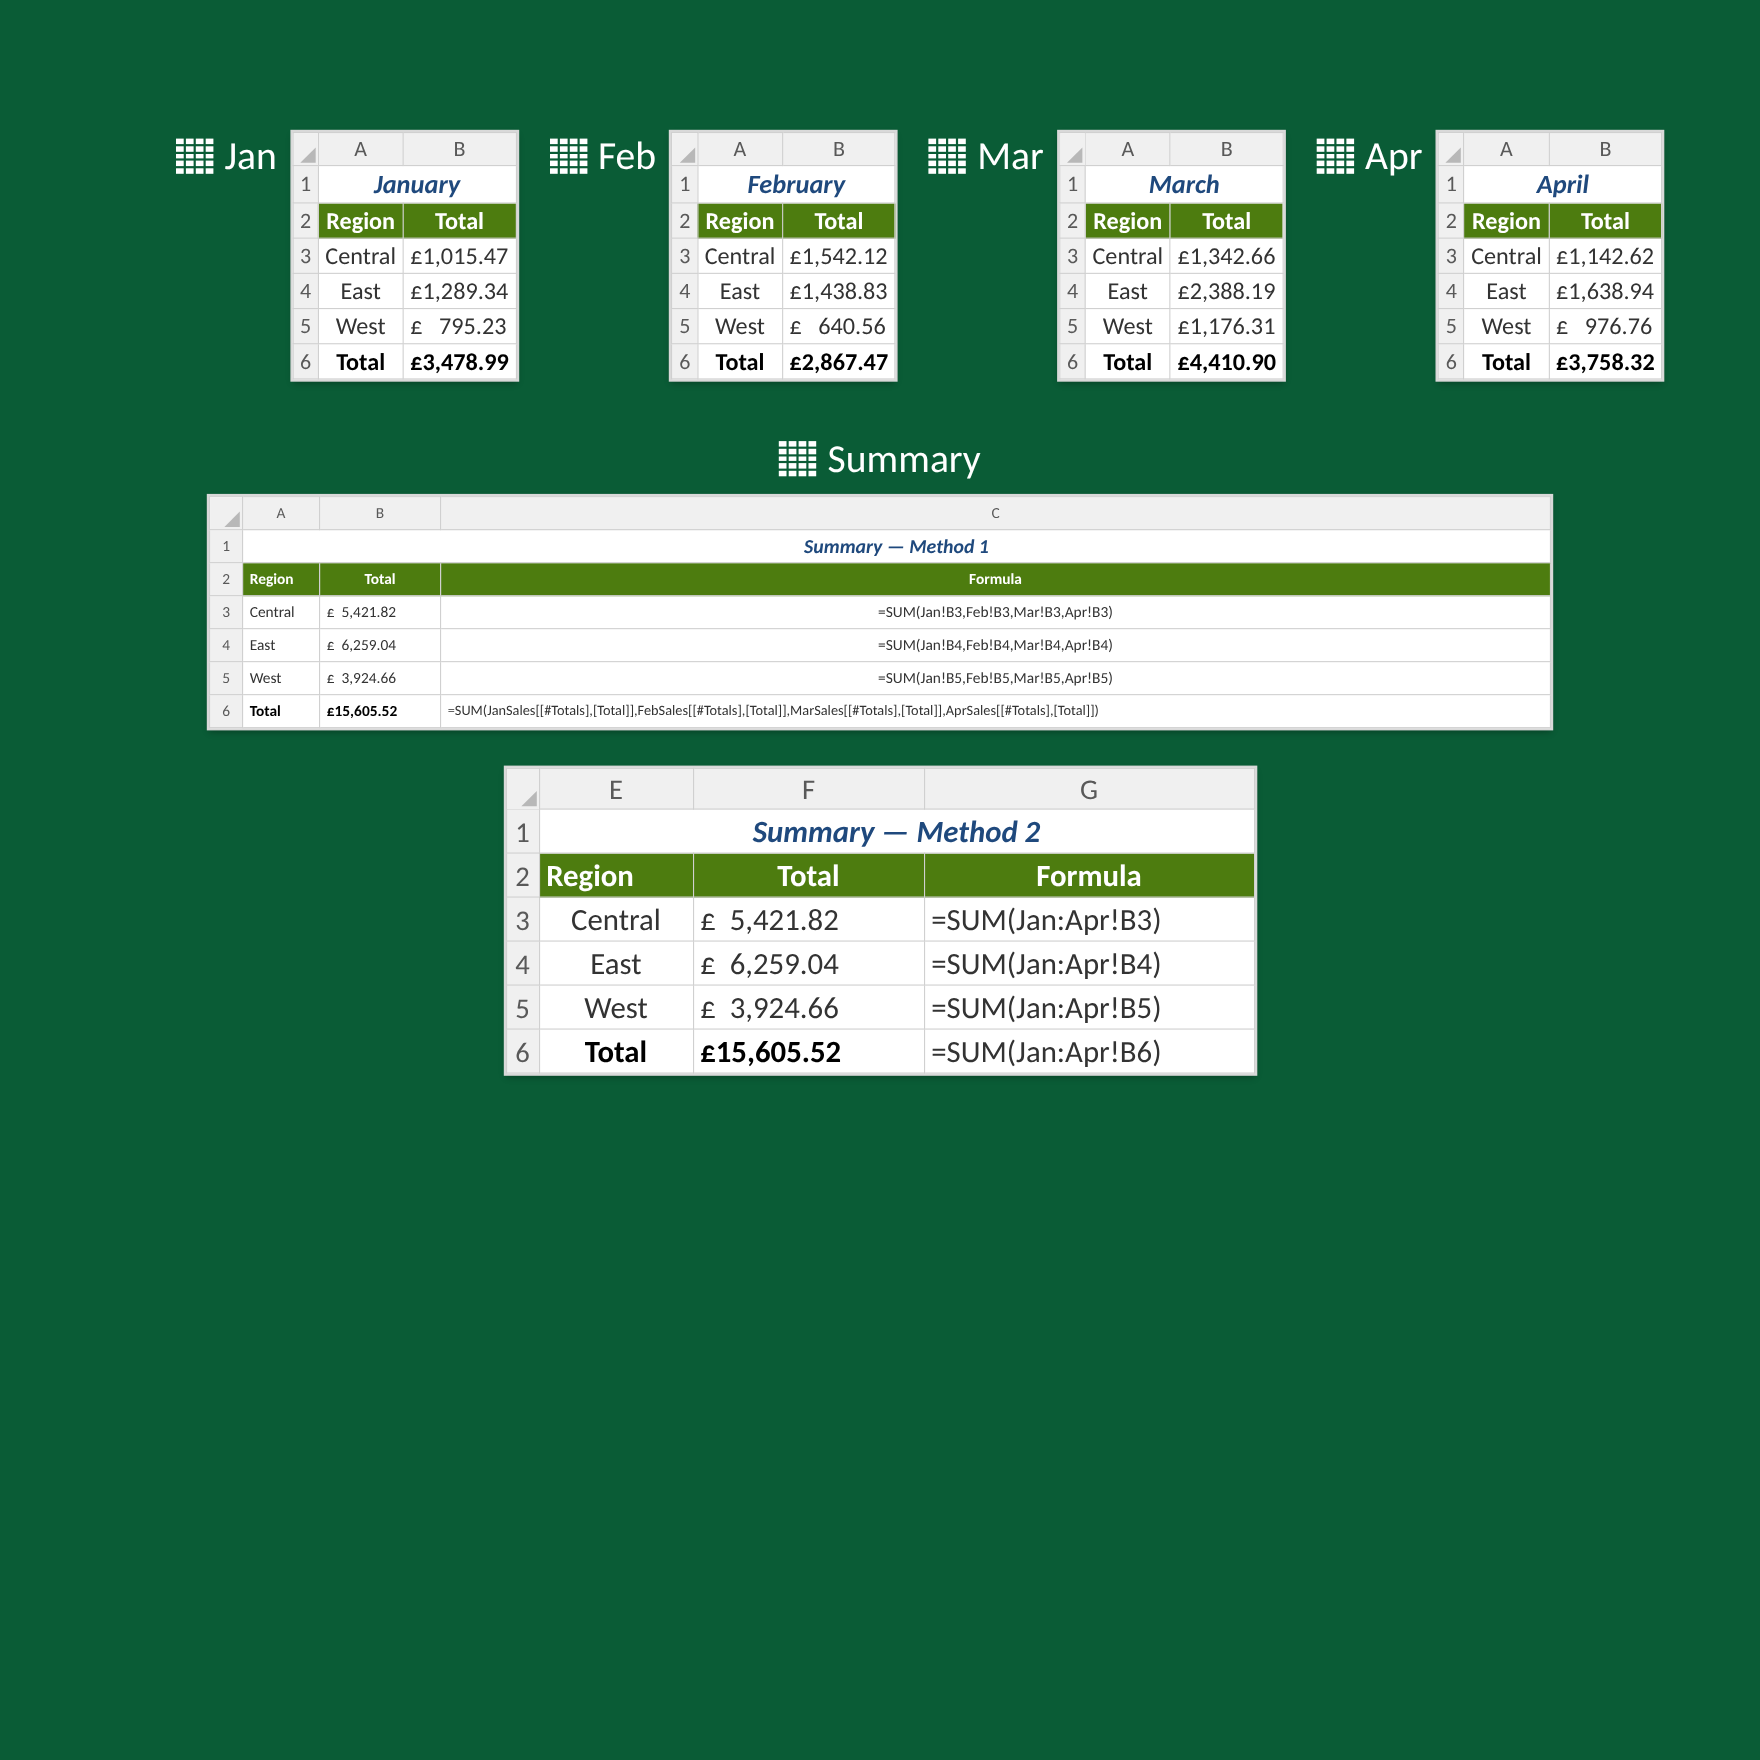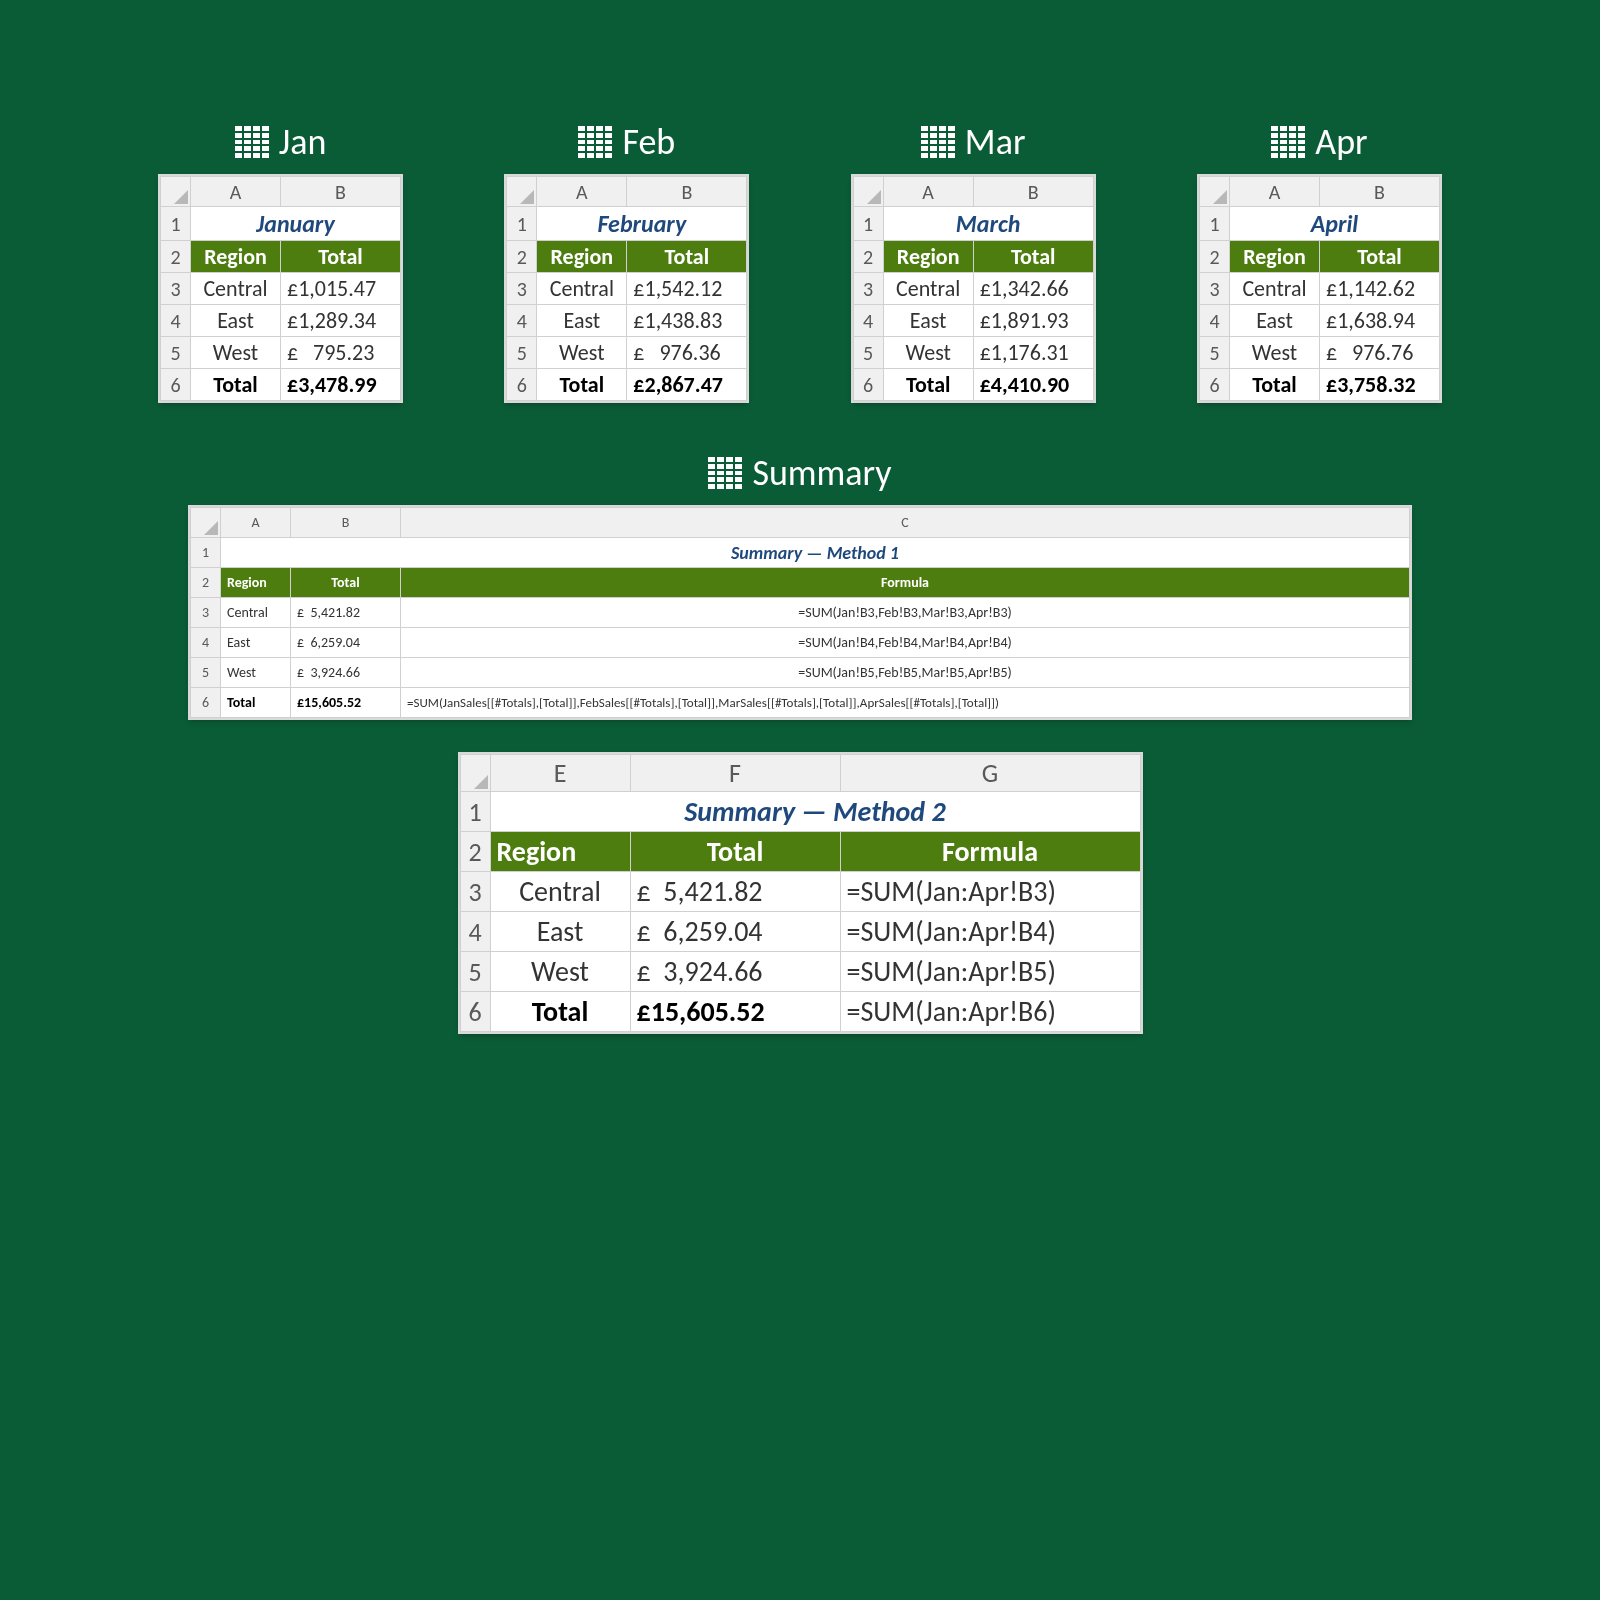--- a/index.html
+++ b/index.html
@@ -16,22 +16,23 @@
     width: 1280px;
     margin: 80px auto 0 auto;
   }
   .row4 {
     display: flex;
     justify-content: space-between;
     gap: 30px;
   }
   .sheet-block {
     display: flex;
-    flex-direction: column;
-    align-items: center;
+    flex-direction: row;
+    align-items: flex-start;
+    gap: 14px;
   }
   .sheet-tab {
     display: flex;
     align-items: center;
     gap: 10px;
     color: #fff;
     font-size: 36px;
     font-weight: 300;
     margin-bottom: 12px;
   }
@@ -252,21 +253,21 @@
               <td class="money">£1,542.12</td>
             </tr>
         <tr>
               <td class="rownum">4</td>
               <td class="center">East</td>
               <td class="money">£1,438.83</td>
             </tr>
         <tr>
               <td class="rownum">5</td>
               <td class="center">West</td>
-              <td class="money">£   976.36</td>
+              <td class="money">£   640.56</td>
             </tr>
         <tr>
               <td class="rownum">6</td>
               <td class="center bold">Total</td>
               <td class="money bold">£2,867.47</td>
             </tr>
       </tbody>
         </table>
     </div>
 
@@ -313,21 +314,21 @@
               <td>Total</td>
             </tr>
         <tr>
               <td class="rownum">3</td>
               <td class="center">Central</td>
               <td class="money">£1,342.66</td>
             </tr>
         <tr>
               <td class="rownum">4</td>
               <td class="center">East</td>
-              <td class="money">£1,891.93</td>
+              <td class="money">£2,388.19</td>
             </tr>
         <tr>
               <td class="rownum">5</td>
               <td class="center">West</td>
               <td class="money">£1,176.31</td>
             </tr>
         <tr>
               <td class="rownum">6</td>
               <td class="center bold">Total</td>
               <td class="money bold">£4,410.90</td>

